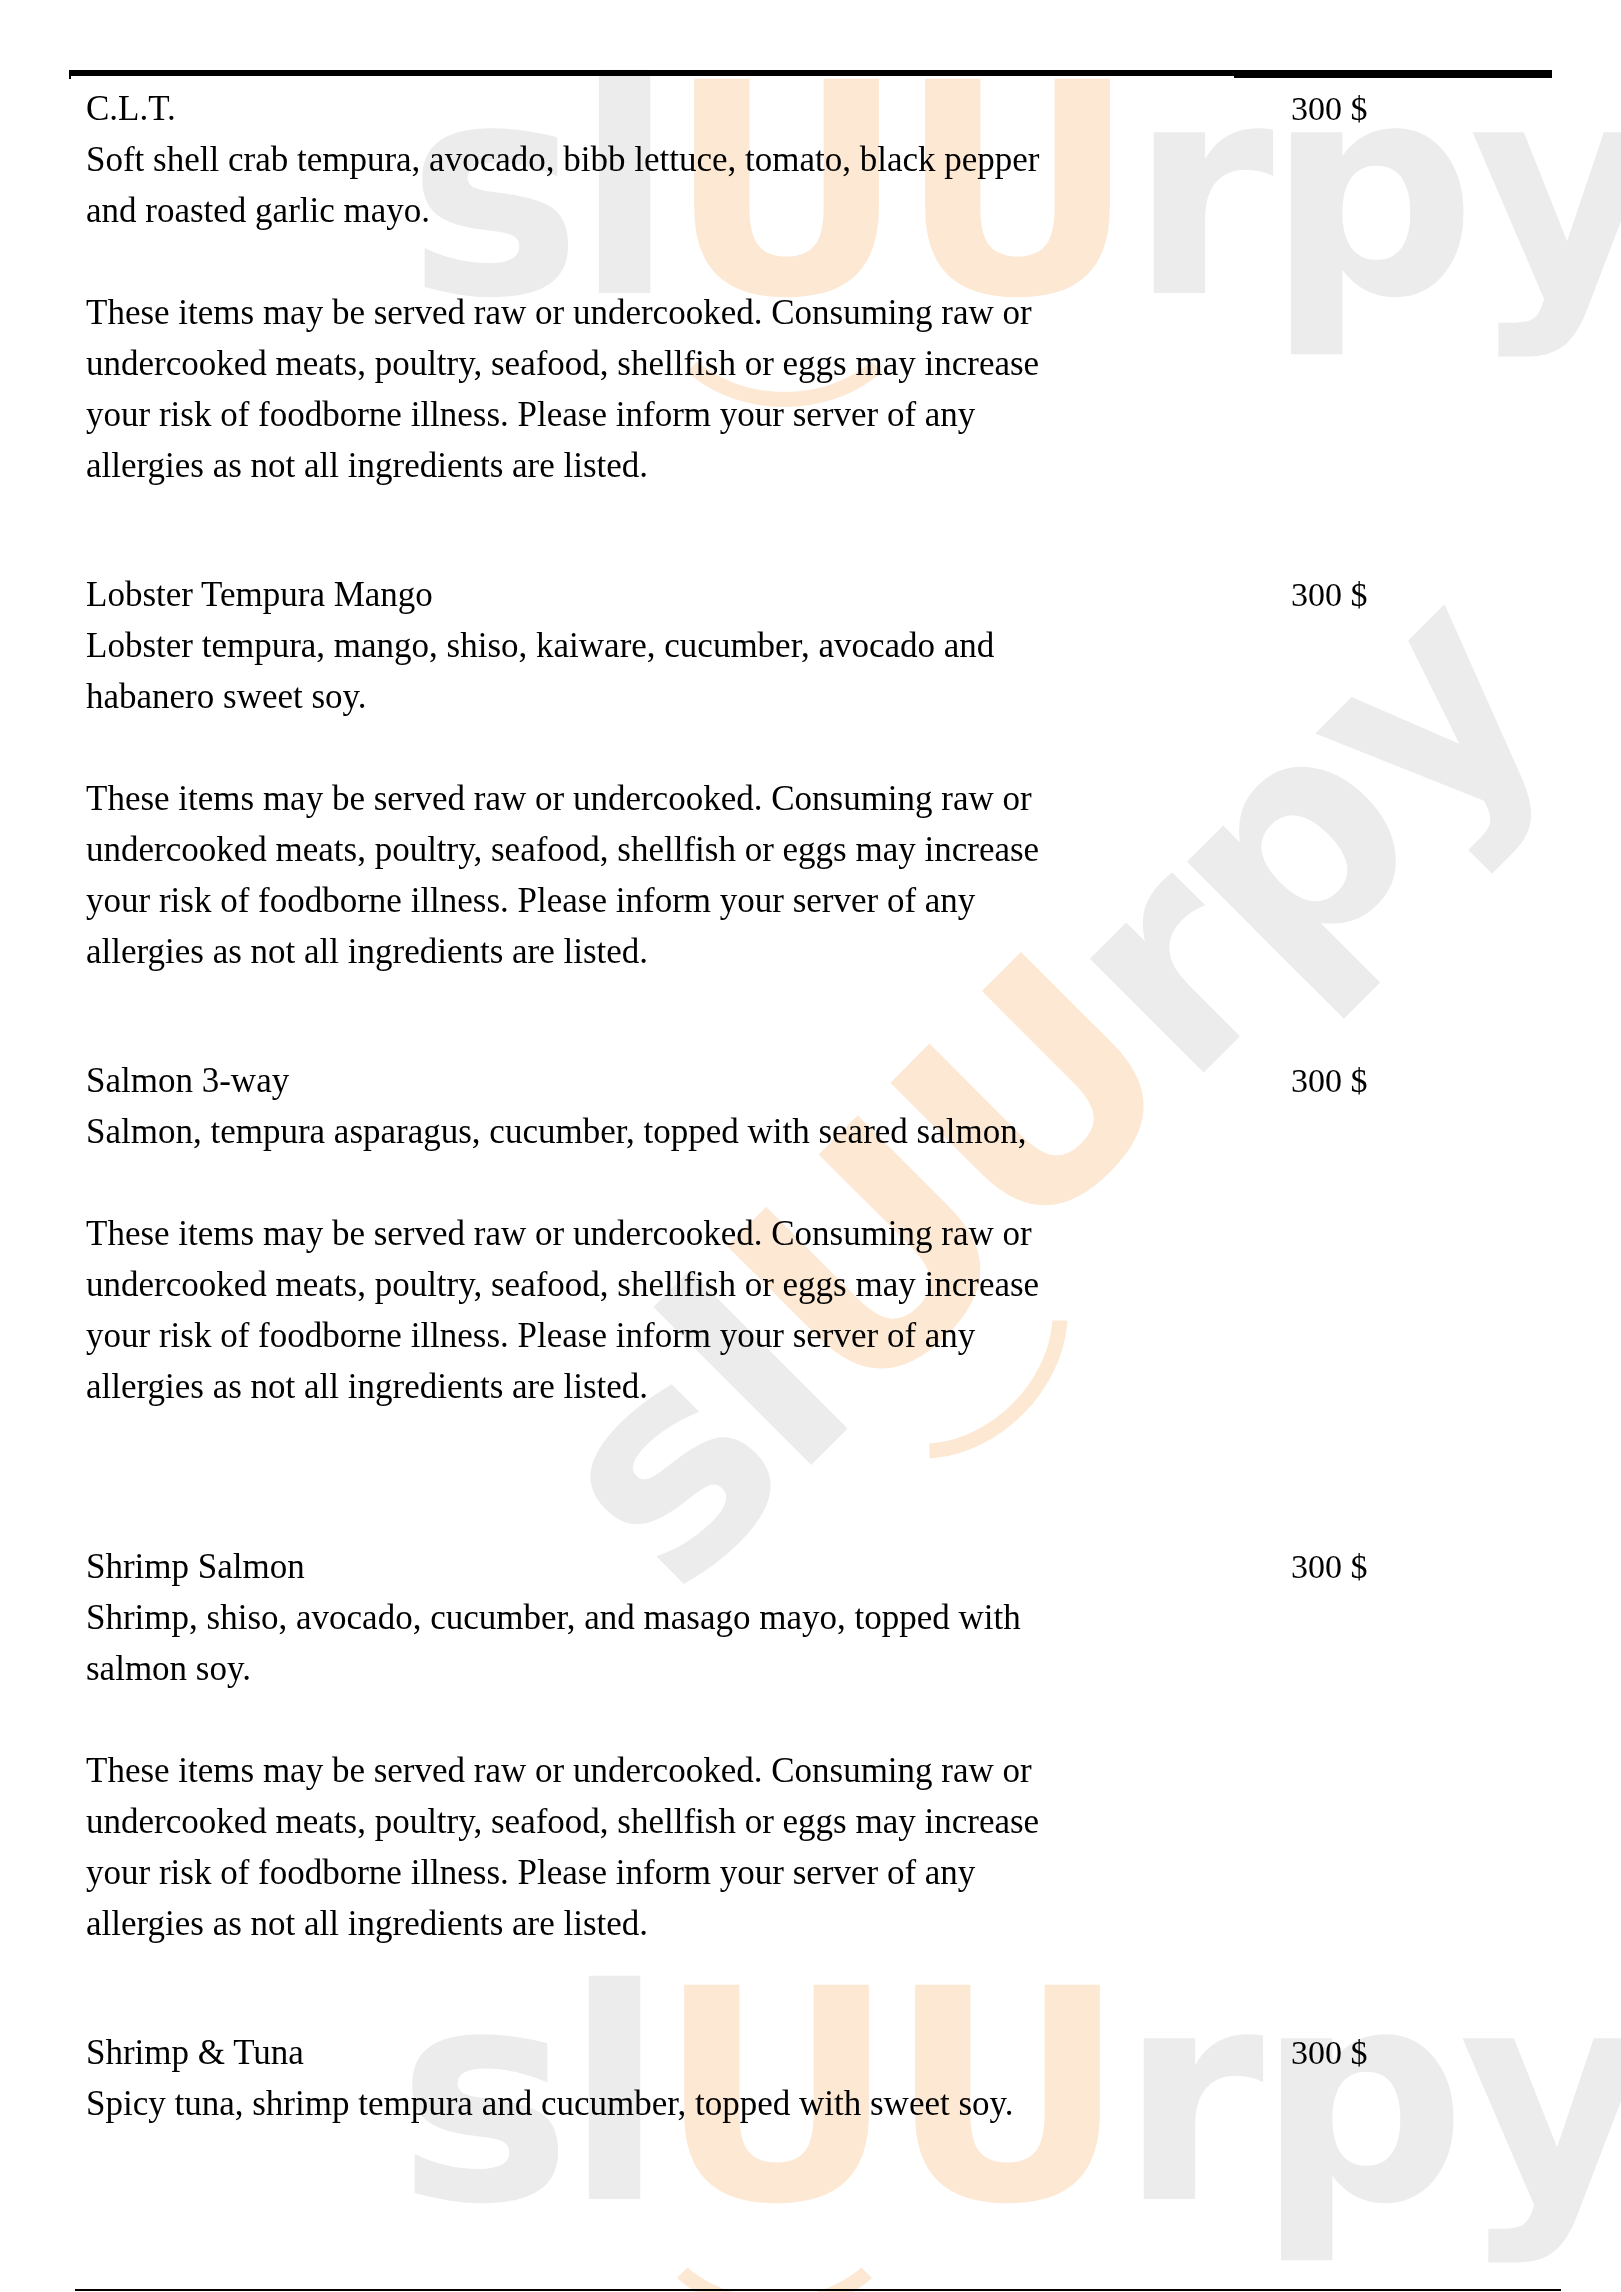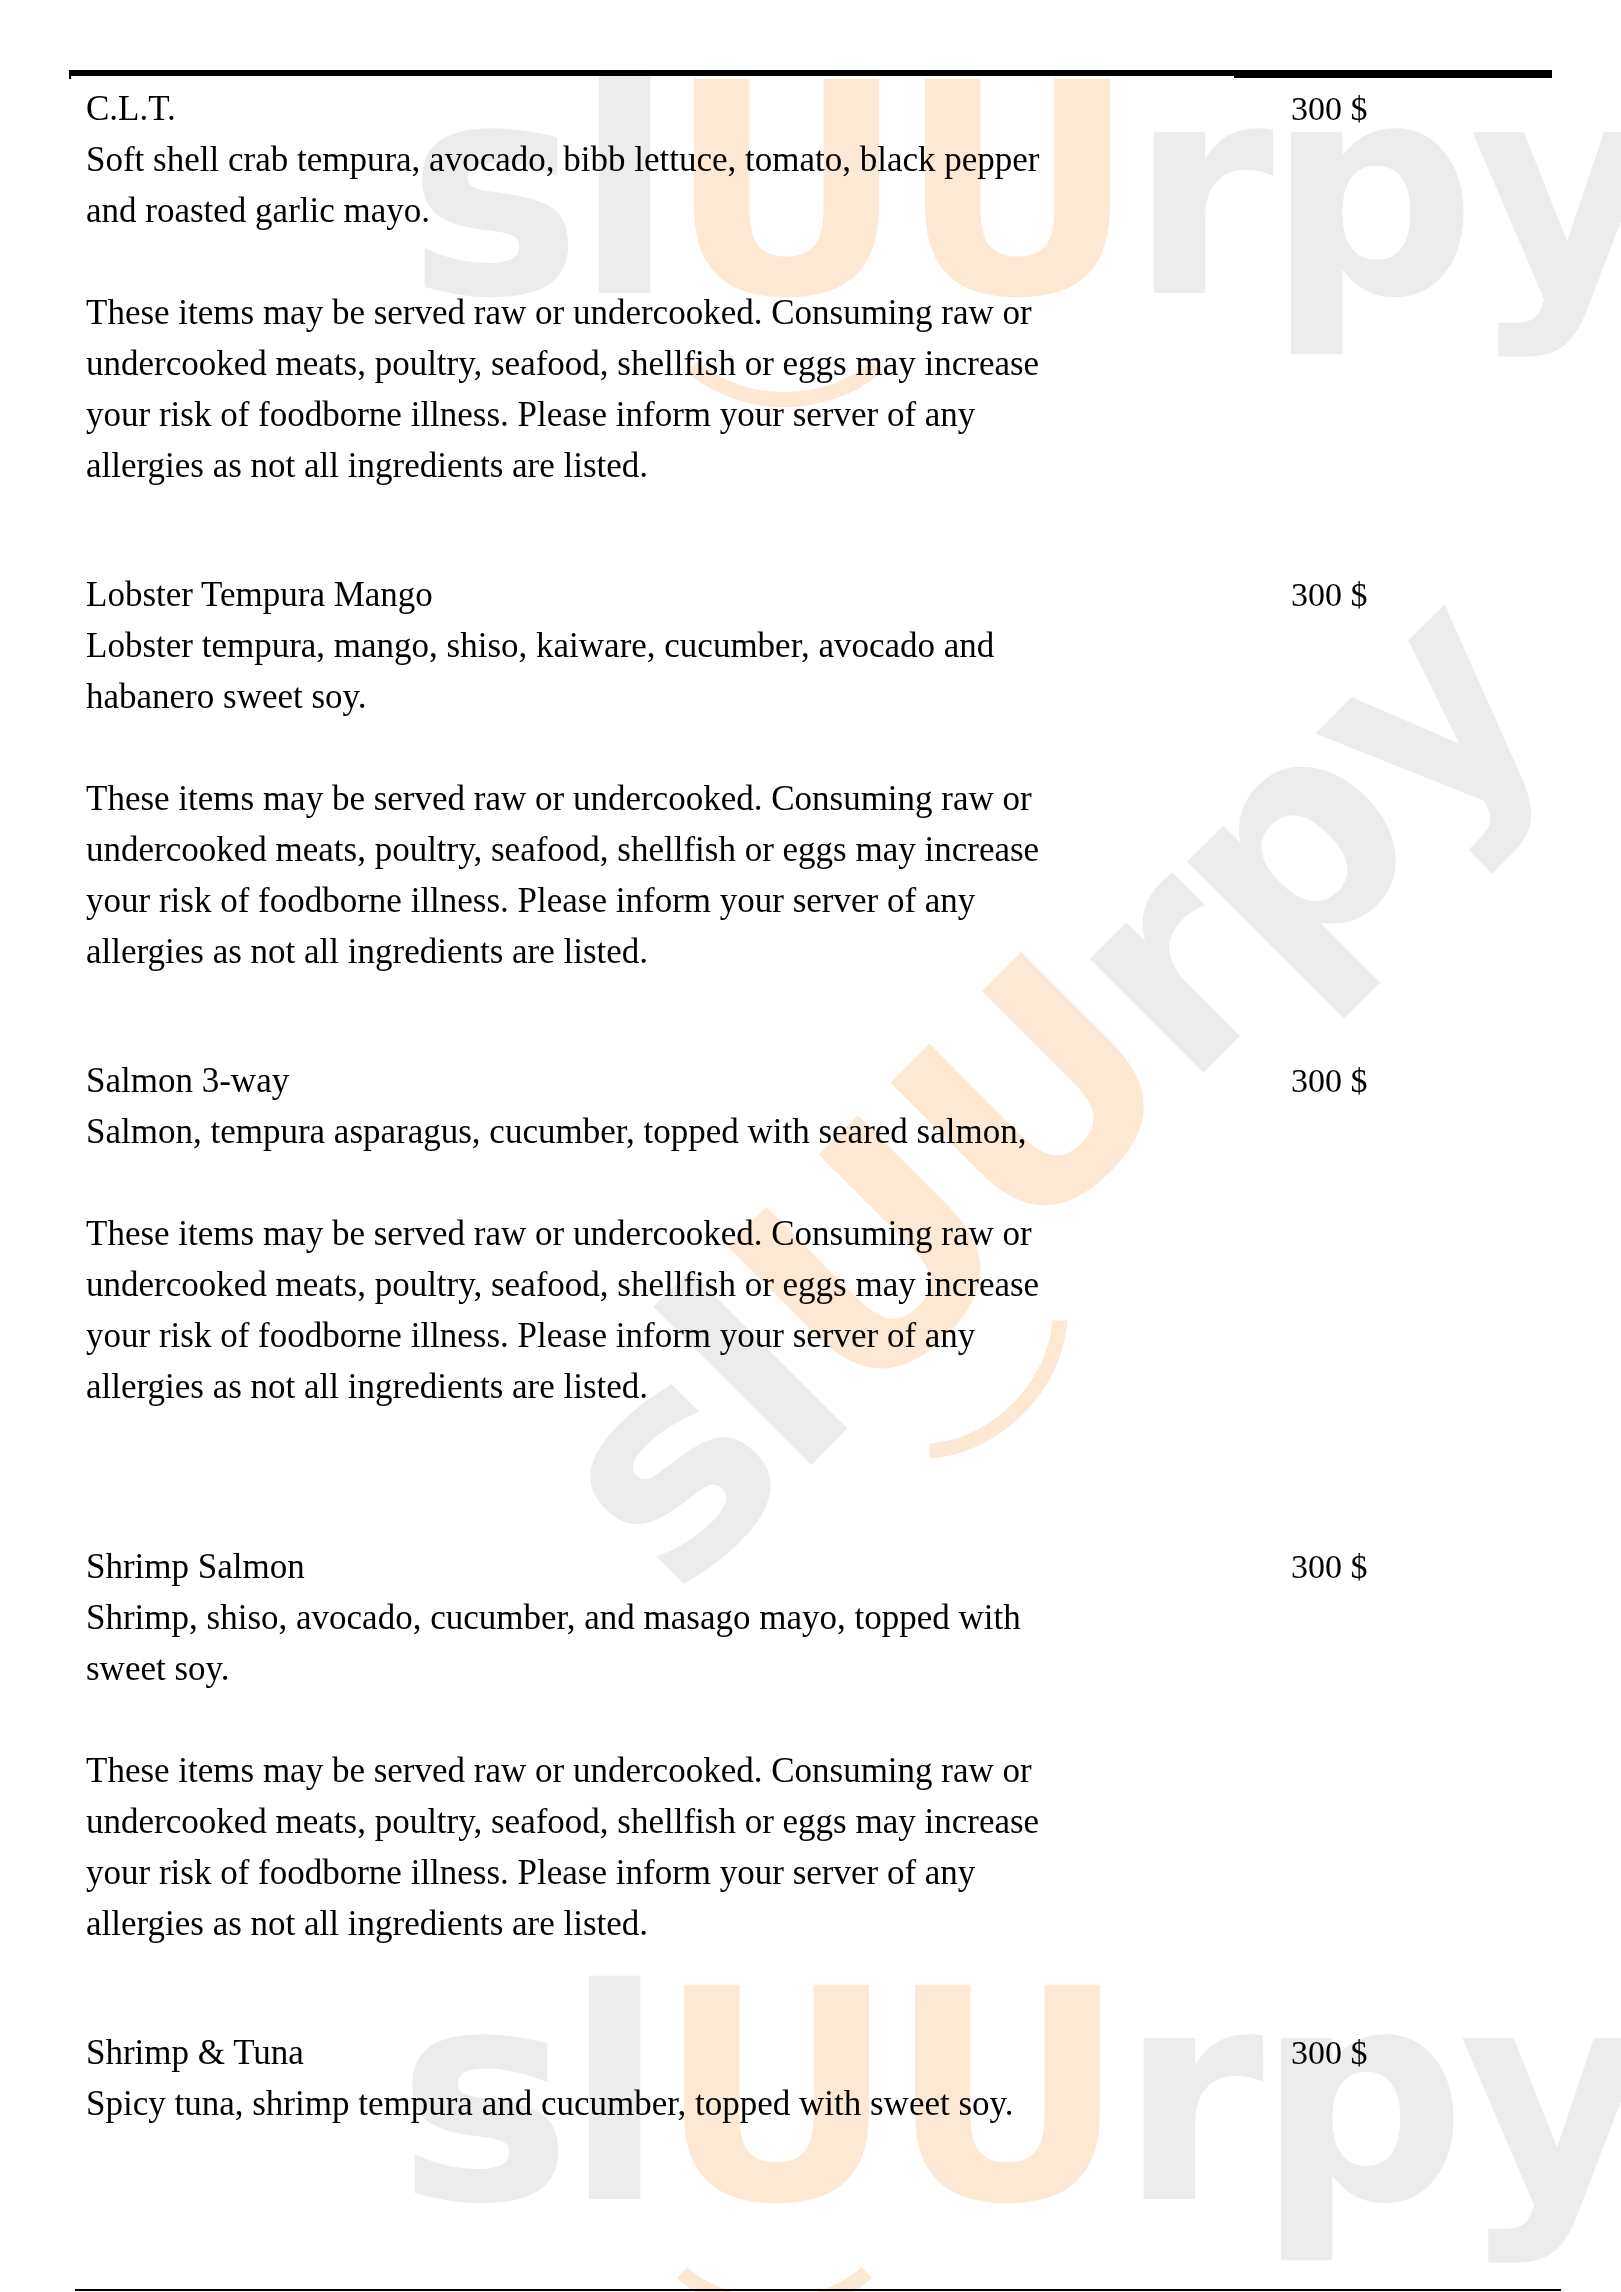--- a/index.html
+++ b/index.html
@@ -179,21 +179,21 @@
     <div class="line">These items may be served raw or undercooked. Consuming raw or</div>
     <div class="line">undercooked meats, poultry, seafood, shellfish or eggs may increase</div>
     <div class="line">your risk of foodborne illness. Please inform your server of any</div>
     <div class="line">allergies as not all ingredients are listed.</div>
   </div>
 
   <div class="menu-item">
     <div class="line item-name">Shrimp Salmon</div>
     <div class="item-price">300 $</div>
     <div class="line">Shrimp, shiso, avocado, cucumber, and masago mayo, topped with</div>
-    <div class="line">sweet soy.</div>
+    <div class="line">salmon soy.</div>
     <div class="blank"></div>
     <div class="line">These items may be served raw or undercooked. Consuming raw or</div>
     <div class="line">undercooked meats, poultry, seafood, shellfish or eggs may increase</div>
     <div class="line">your risk of foodborne illness. Please inform your server of any</div>
     <div class="line">allergies as not all ingredients are listed.</div>
   </div>
 
   <div class="menu-item">
     <div class="line item-name">Shrimp &amp; Tuna</div>
     <div class="item-price">300 $</div>

